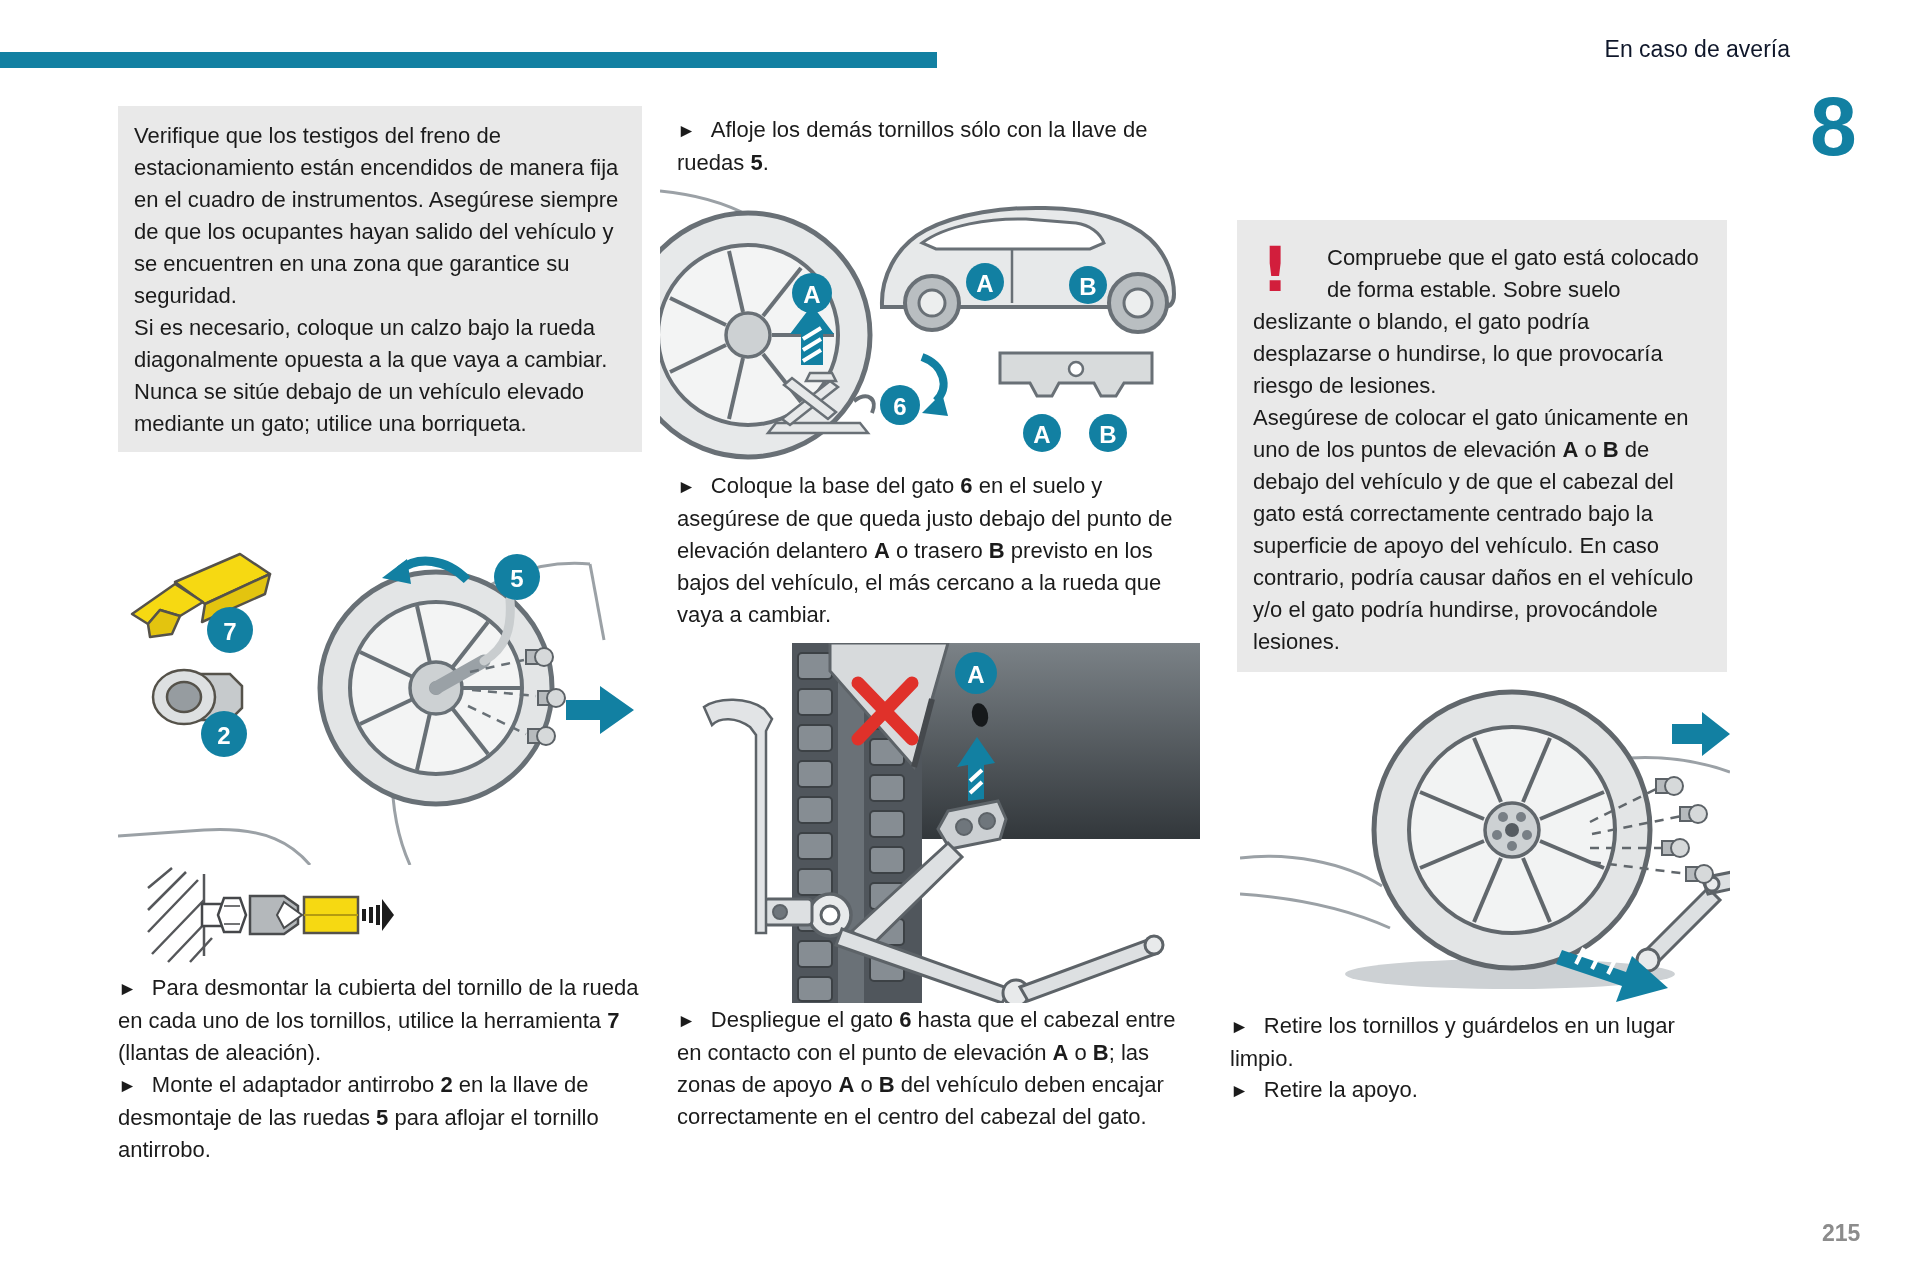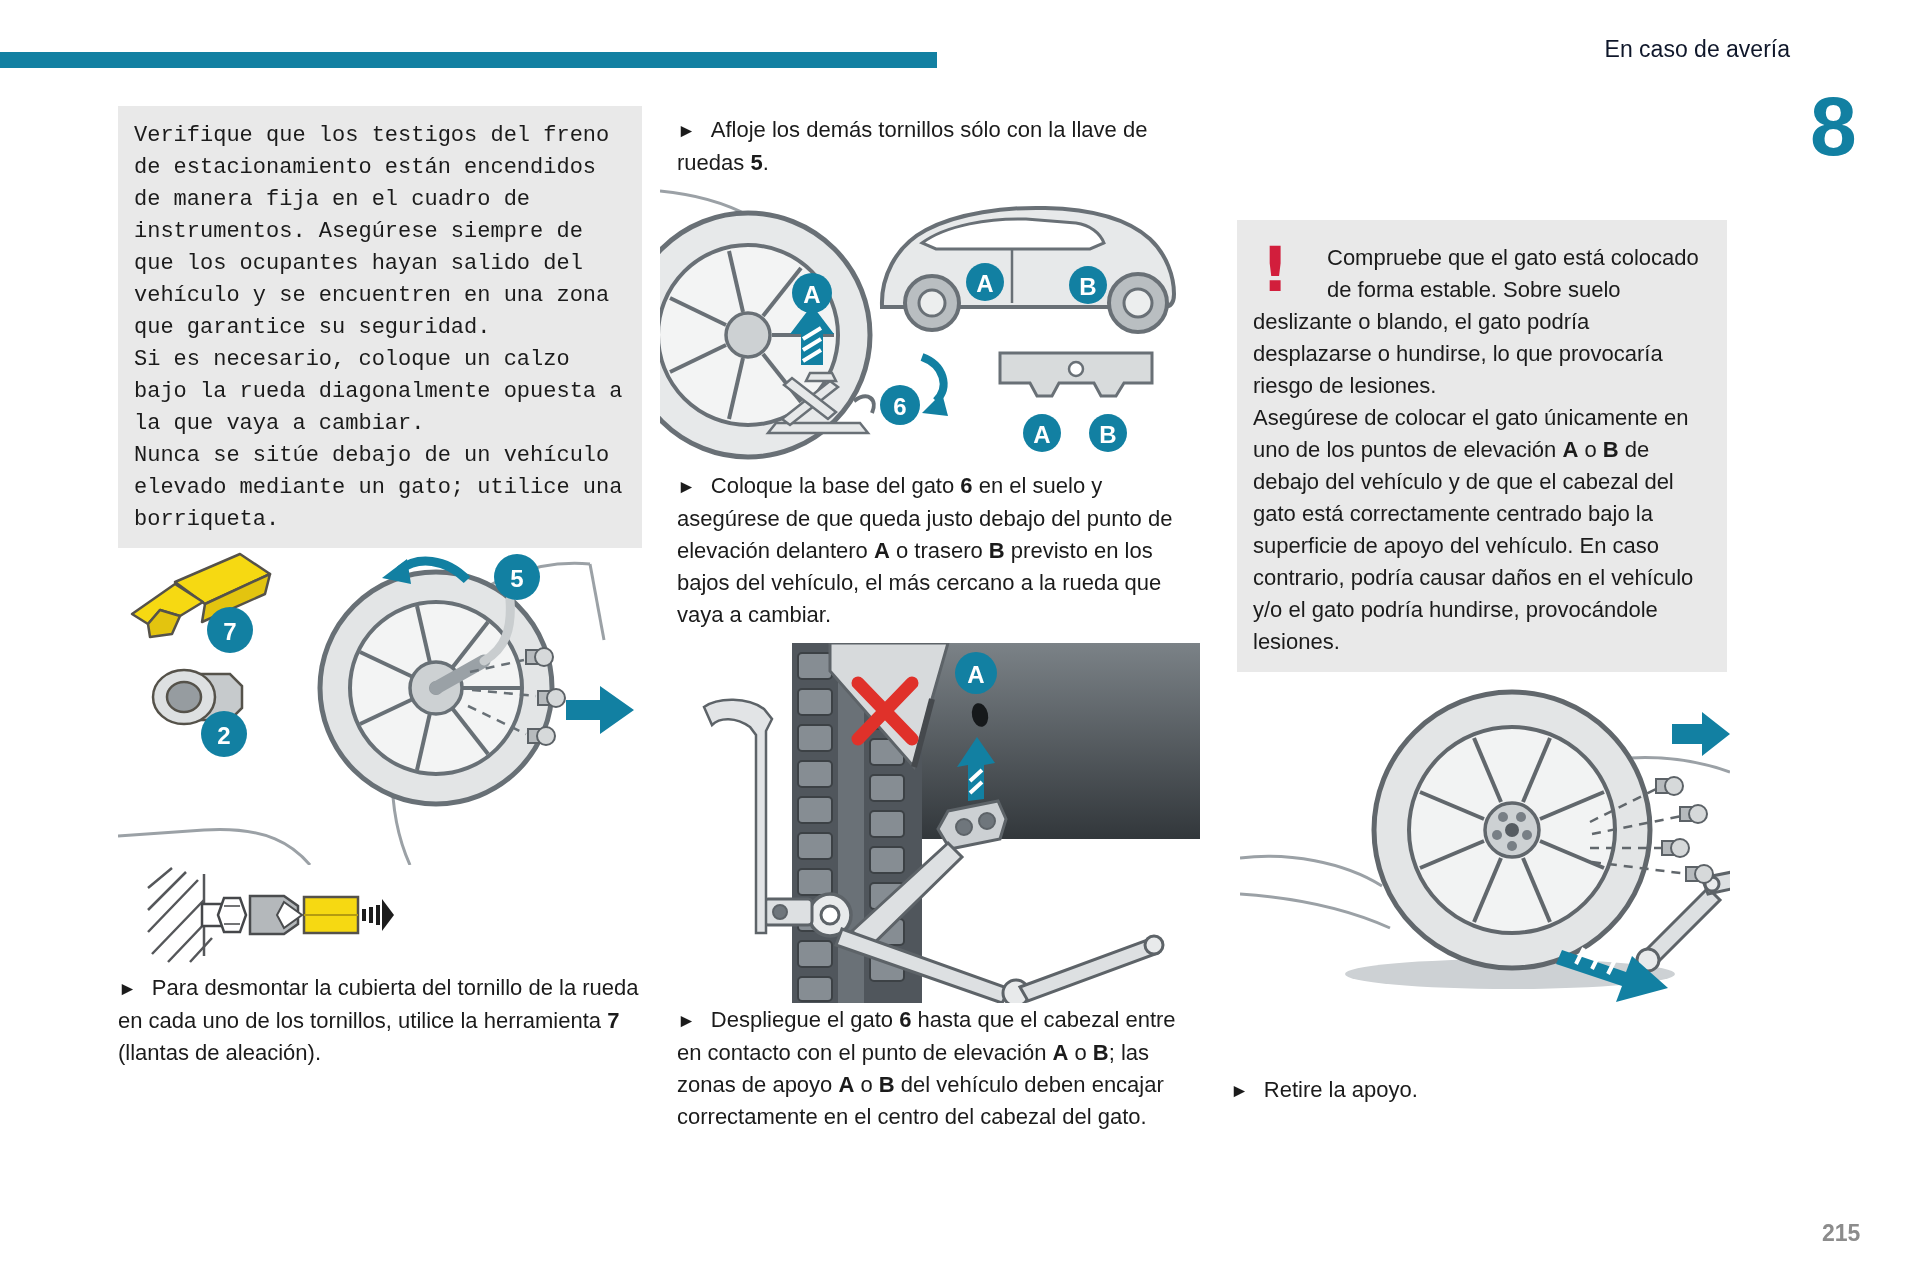--- a/index.html
+++ b/index.html
@@ -5,21 +5,21 @@
   html,body{margin:0;padding:0;background:#ffffff;}
   .page{position:relative;width:1920px;height:1281px;background:#fff;overflow:hidden;
         font-family:"Liberation Sans","DejaVu Sans",sans-serif;color:#1b1b1b;}
   .abs{position:absolute;}
   .topbar{left:0;top:52px;width:937px;height:16px;background:#1280a2;}
   .running-head{left:1280px;top:36px;width:510px;text-align:right;font-size:23px;color:#0f172a;}
   .chapter-num{left:1810px;top:84px;width:90px;font-size:84px;font-weight:bold;color:#1280a2;line-height:1;}
   .body-text{font-size:22px;line-height:32px;}
   .graybox{background:#e9e9e9;}
   #note-box{left:118px;top:106px;width:492px;padding:14px 16px 12px 16px;}
-  #note-box p{margin:0;font-family:Liberation Mono, monospace;}
+  #note-box p{margin:0;}
   #warn-box{left:1237px;top:220px;width:458px;padding:22px 16px 14px 16px;}
   #warn-box p{margin:0;}
   .warn-icon{float:left;width:54px;font-size:62px;line-height:52px;font-weight:bold;
              color:#d21e3c;margin:2px 12px 4px 8px;font-family:"DejaVu Sans",sans-serif;}
   .step{margin:0;}
   .bullet{font-size:19px;margin-right:15px;}
   .pagenum{left:1822px;top:1220px;font-size:23px;font-weight:bold;color:#8c8c8c;text-align:center;}
   svg{display:block;}
   svg .sketch{fill:none;stroke:#9ba1a6;stroke-width:3;}
   svg text.badge{fill:#ffffff;font-weight:bold;font-size:24px;text-anchor:middle;
@@ -123,20 +123,21 @@
     <g fill="#1d1d1d">
       <rect x="216" y="43" width="4" height="12"></rect>
         <rect x="223" y="41" width="4" height="16"></rect>
       <rect x="230" y="39" width="4" height="20"></rect>
         <polygon points="236,33 248,49 236,65"></polygon>
     </g>
   </svg>
 
   <div class="abs body-text" style="left:118px;top:972px;width:532px">
     <p class="step"><span class="bullet">►</span><span>Para desmontar la cubierta del tornillo de la rueda en cada uno de los tornillos, utilice la herramienta <b>7</b> (llantas de aleación).</span></p>
+    <p class="step"><span class="bullet">►</span><span>Monte el adaptador antirrobo <b>2</b> en la llave de desmontaje de las ruedas <b>5</b> para aflojar el tornillo antirrobo.</span></p>
   </div>
 
   <div class="abs body-text" style="left:677px;top:114px;width:512px">
     <p class="step"><span class="bullet">►</span><span>Afloje los demás tornillos sólo con la llave de ruedas <b>5</b>.</span></p>
   </div>
 
   <svg class="abs" style="left:660px;top:185px" width="525" height="285" viewBox="0 0 525 285">
     <path class="sketch" d="M0,6 C64,12 126,38 152,96"></path>
     <path class="sketch" d="M166,64 L178,140"></path>
     <g>
@@ -338,18 +339,21 @@
           <circle cx="6" cy="0" r="9" fill="#d6d9da" stroke="#5c6267" stroke-width="2"></circle>
         </g>
     </g>
     <polygon points="432,52 462,52 462,40 490,62 462,84 462,72 432,72" fill="#1280a2"></polygon>
     <g>
       <polygon points="322,278 386,300 392,284 428,316 376,330 382,314 316,292" fill="#1280a2"></polygon>
       <path d="M336,292 L344,276 M352,297 L360,281 M368,302 L376,286" stroke="#ffffff" stroke-width="4"></path>
     </g>
   </svg>
 
+  <div class="abs body-text" style="left:1230px;top:1010px;width:500px">
+    <p class="step"><span class="bullet">►</span><span>Retire los tornillos y guárdelos en un lugar limpio.</span></p>
+  </div>
   <div class="abs body-text" style="left:1230px;top:1074px;width:500px">
     <p class="step"><span class="bullet">►</span><span>Retire la apoyo.</span></p>
   </div>
 
   <div class="abs pagenum">215</div>
 </div>
 
 </body></html>

